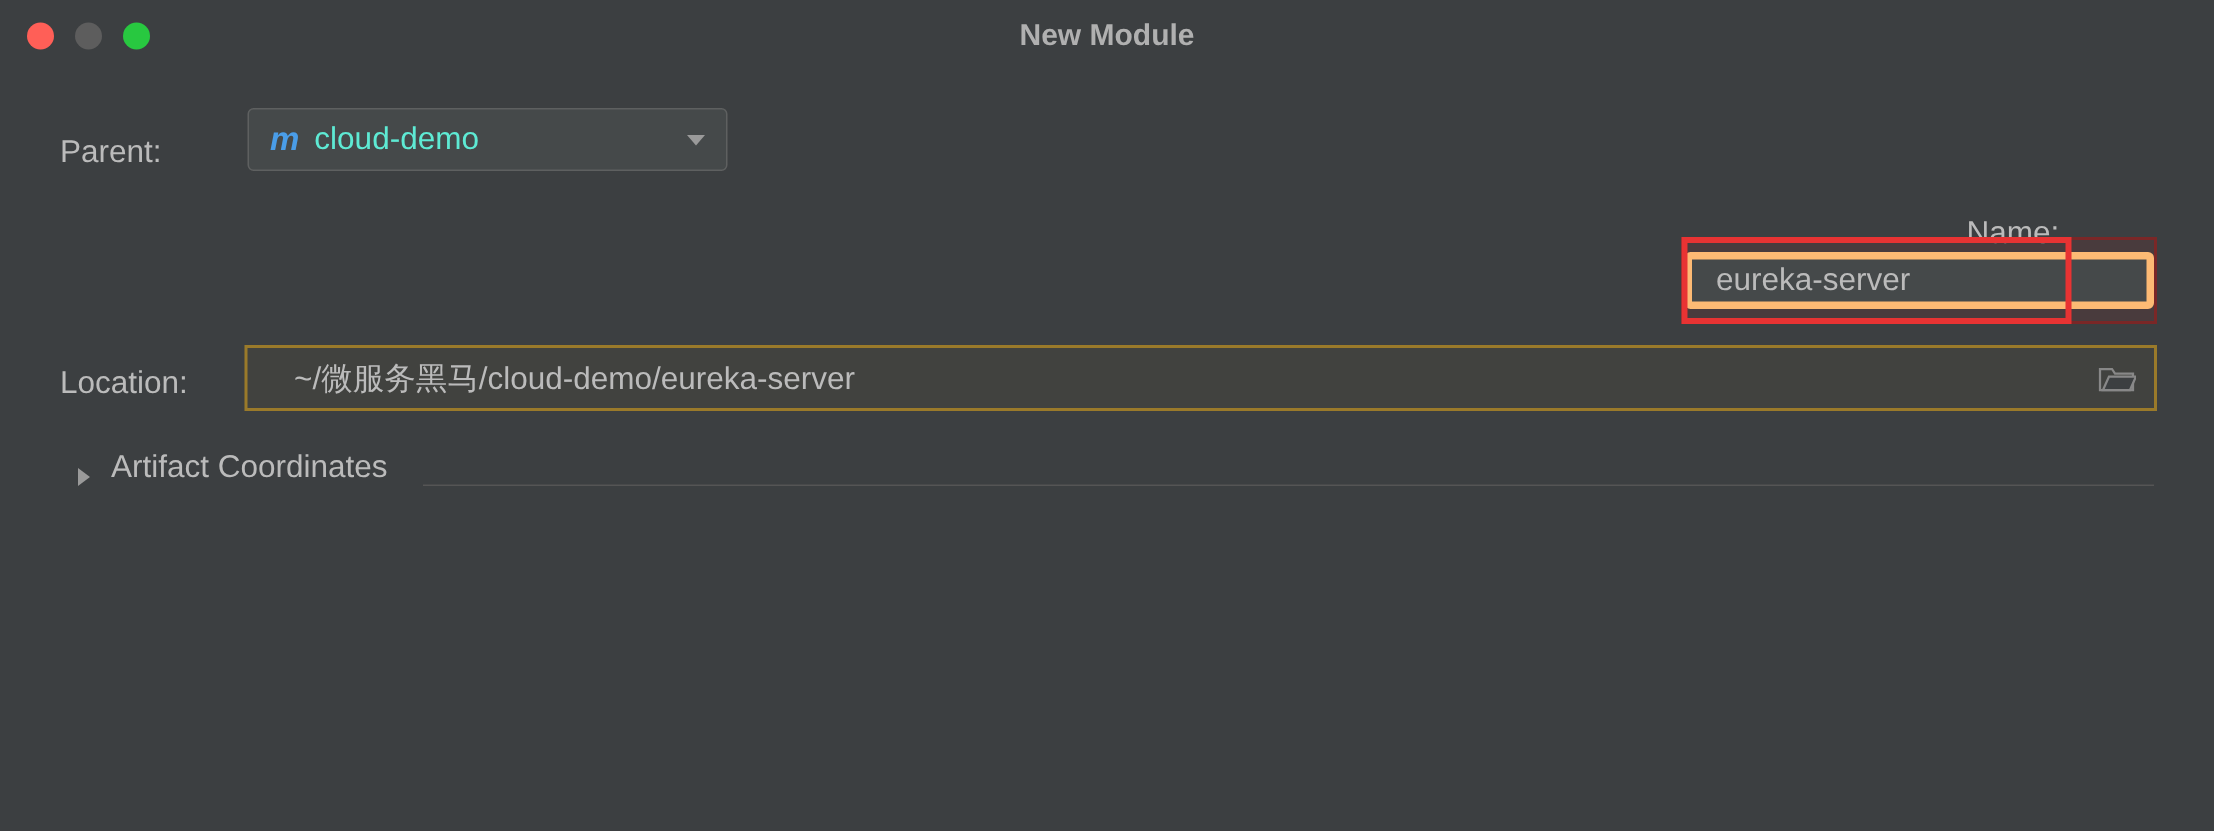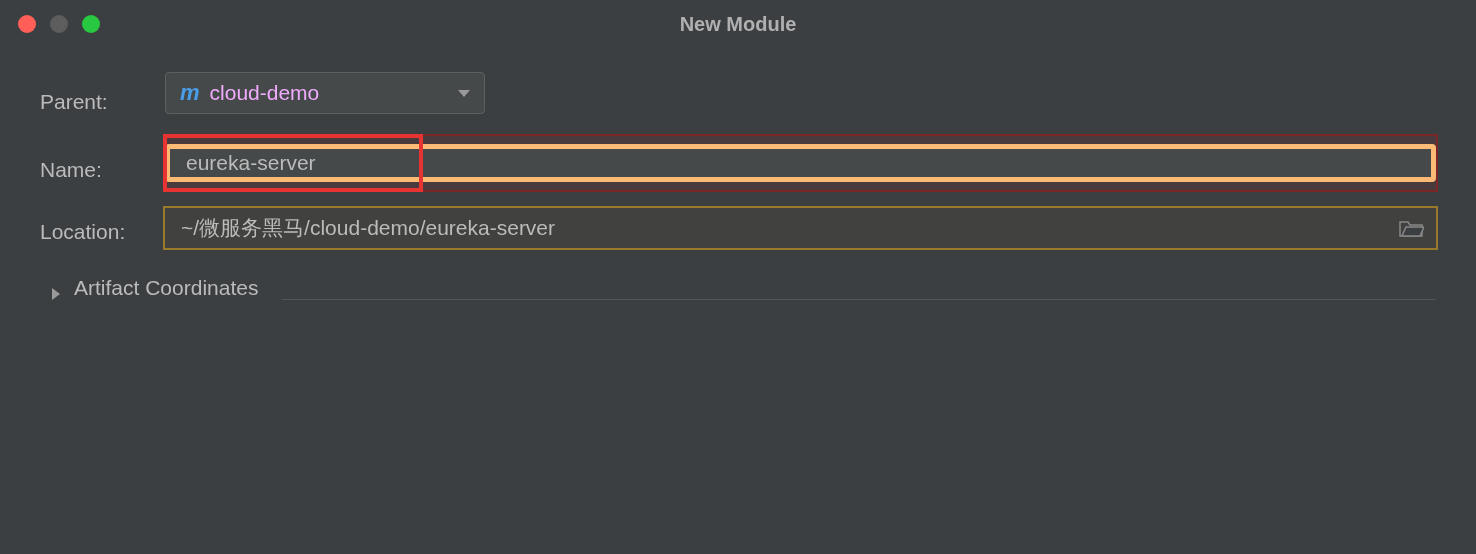--- a/index.html
+++ b/index.html
@@ -72,33 +72,34 @@
     }
     .maven-icon {
       font-style: italic;
       font-weight: bold;
       color: #4a9de8;
       font-size: 22px;
       margin-right: 10px;
     }
     .dropdown-text {
       font-size: 21px;
-      color: #f0abfc;
+      color: #5eead4;
       flex: 1;
     }
     .chevron-down {
       width: 0;
       height: 0;
       border-left: 6px solid transparent;
       border-right: 6px solid transparent;
       border-top: 7px solid #9a9a9a;
       margin-left: 10px;
     }
     .name-row {
       margin-bottom: 30px;
+      flex-direction: column;
     }
     .name-highlight-wrap {
       position: relative;
       flex: 1;
       display: flex;
       align-items: center;
     }
     .name-highlight-outer {
       position: absolute;
       left: -2px;
@@ -150,21 +151,21 @@
       bottom: -6px;
       border: 2px solid #9a7a2a;
       background: rgba(145, 115, 40, 0.06);
       pointer-events: none;
       z-index: 0;
     }
     .location-input {
       background: transparent;
       border: none;
       height: 32px;
-      padding: 0 16px;
+      padding: 0 31px;
       font-size: 21px;
       color: #bbbbbb;
       flex: 1;
       outline: none;
       position: relative;
       z-index: 1;
     }
     .folder-icon {
       position: relative;
       z-index: 1;

